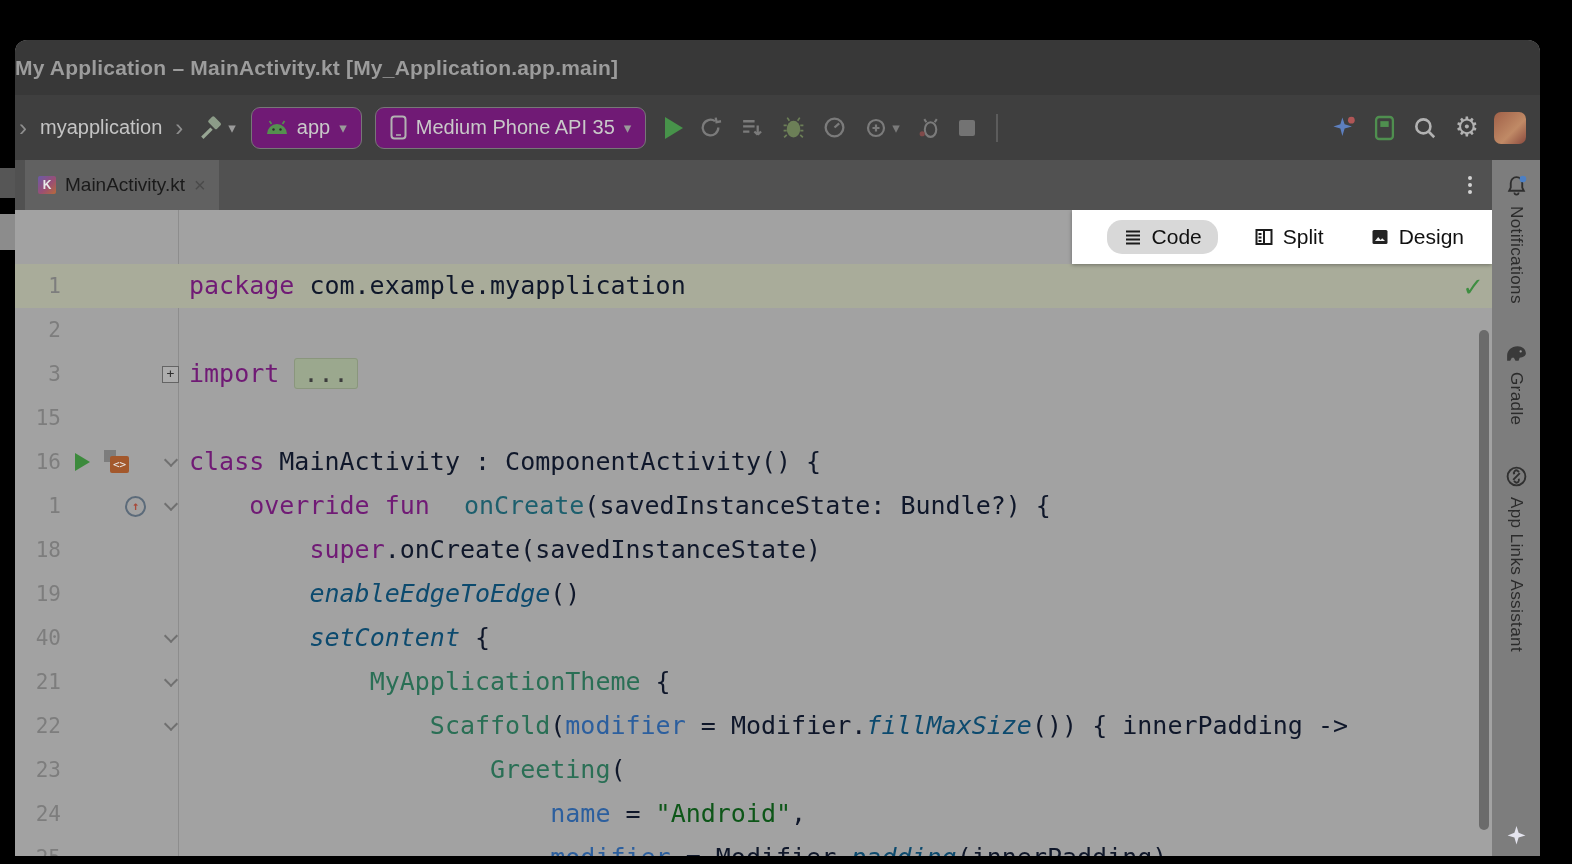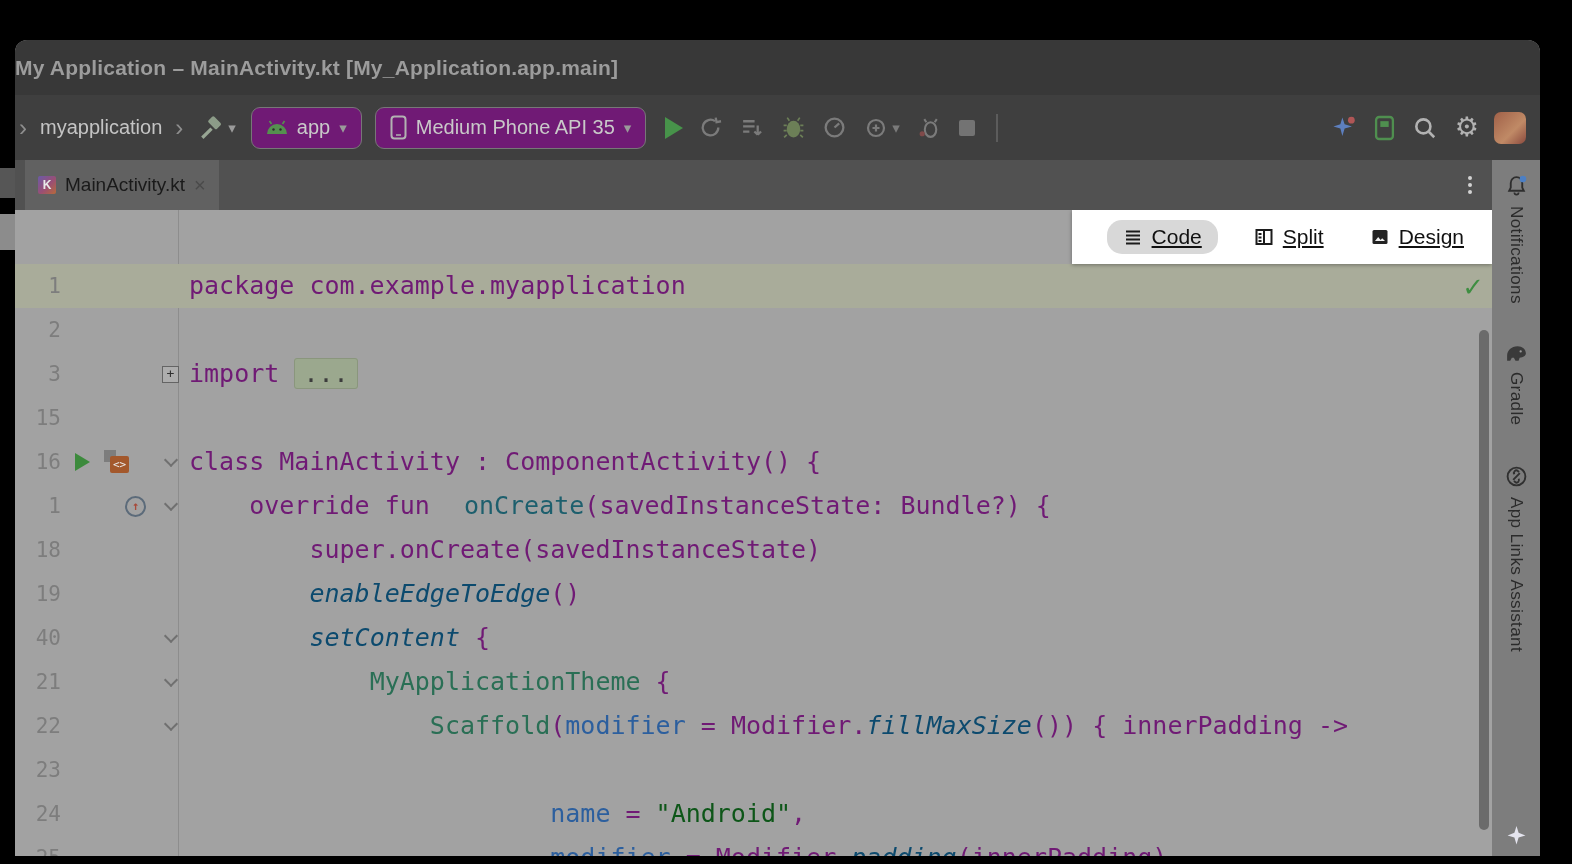--- a/index.html
+++ b/index.html
@@ -47,21 +47,21 @@
   .gutter-sep{position:absolute;top:0;bottom:0;left:163px;width:1px;background:#8d8d8d;}
   .lines{position:absolute;top:54px;left:0;right:0;}
   .cl{display:flex;height:44px;line-height:44px;align-items:stretch;
       font-family:"DejaVu Sans Mono","Liberation Mono",monospace;}
   .cl.hl{background:#a9ac9a;}
   .ln{width:46px;flex:none;text-align:right;padding-right:4px;font-size:21px;color:#7d7d7d;cursor:pointer;}
   .gic{width:94px;flex:none;position:relative;display:flex;align-items:center;}
   .gfold{width:23px;flex:none;display:flex;align-items:center;justify-content:center;}
   .code{white-space:pre;font-size:25px;color:#191919;padding-left:7px;cursor:text;}
   .kw{color:#701a75;}
-  .pl{color:#701a75;}
+  .pl{color:#0f172a;}
   .fn{color:#1d5f6d;margin-left:19px;}
   .fni{color:#0c4a6e;font-style:italic;}
   .comp{color:#2a6f55;}
   .param{color:#2c5f9e;}
   .str{color:#0d5618;}
   .foldbox{background:#9ba88e;color:#3c3c3c;border:1px solid #8a967d;border-radius:3px;padding:0 8px;}
   .gi-run{width:0;height:0;border-left:15px solid #3c8a3c;border-top:9px solid transparent;
           border-bottom:9px solid transparent;margin-left:10px;cursor:pointer;}
   .gi-class{position:relative;width:26px;height:24px;margin-left:14px;}
   .gi-class .bk{position:absolute;left:0;top:0;width:12px;height:12px;background:#7d7d7d;}
@@ -77,21 +77,21 @@
               transform:rotate(45deg);margin-top:-4px;cursor:pointer;}
   .inspect-check{position:absolute;top:62px;right:8px;color:#3e8e41;font-size:26px;font-weight:bold;cursor:pointer;}
   .scrollbar{position:absolute;right:3px;top:120px;width:10px;height:500px;border-radius:5px;
              background:rgba(62,62,62,.55);cursor:grab;}
 
   
   .mode-panel{position:absolute;top:0;right:0;width:420px;height:54px;background:#ffffff;
               display:flex;align-items:center;justify-content:flex-end;gap:26px;padding-right:18px;
               box-sizing:border-box;box-shadow:0 1px 4px rgba(0,0,0,.35);}
   .mode{display:flex;align-items:center;gap:9px;background:none;border:none;font-size:21px;color:#111;
-        padding:5px 10px;border-radius:15px;cursor:pointer;font-family:inherit;text-decoration:underline;}
+        padding:5px 10px;border-radius:15px;cursor:pointer;font-family:inherit;}
   .mode.sel{background:#d8d8d8;padding:5px 16px;}
 
   
   .stripe{width:48px;flex:none;background:#7d7d7d;display:flex;flex-direction:column;align-items:center;
           padding-top:14px;box-sizing:border-box;}
   .stripe-item{display:flex;flex-direction:column;align-items:center;gap:9px;margin-bottom:40px;cursor:pointer;}
   .vlabel{writing-mode:vertical-rl;font-size:17px;color:#2b2b2b;letter-spacing:.4px;}
   .stripe .spacer{flex:1;}
   .sparkle{margin-bottom:10px;cursor:pointer;}
 
@@ -329,20 +329,21 @@
                 <span class="gic"></span>
                 <span class="gfold">
                   <span class="hdl"></span>
                 </span>
                 <span class="code"><span class="pl">                </span><span class="comp">Scaffold</span><span class="pl">(</span><span class="param">modifier</span><span class="pl"> = Modifier.</span><span class="fni">fillMaxSize</span><span class="pl">()) { innerPadding -&gt;</span></span>
               </div>
               <div class="cl">
                 <span class="ln">23</span>
                 <span class="gic"></span>
                 <span class="gfold"></span>
+                <span class="code"><span class="pl">                    </span><span class="comp">Greeting</span><span class="pl">(</span></span>
               </div>
               <div class="cl">
                 <span class="ln">24</span>
                 <span class="gic"></span>
                 <span class="gfold"></span>
                 <span class="code"><span class="pl">                        </span><span class="param">name</span><span class="pl"> = </span><span class="str">"Android"</span><span class="pl">,</span></span>
               </div>
               <div class="cl">
                 <span class="ln">25</span>
                 <span class="gic"></span>

